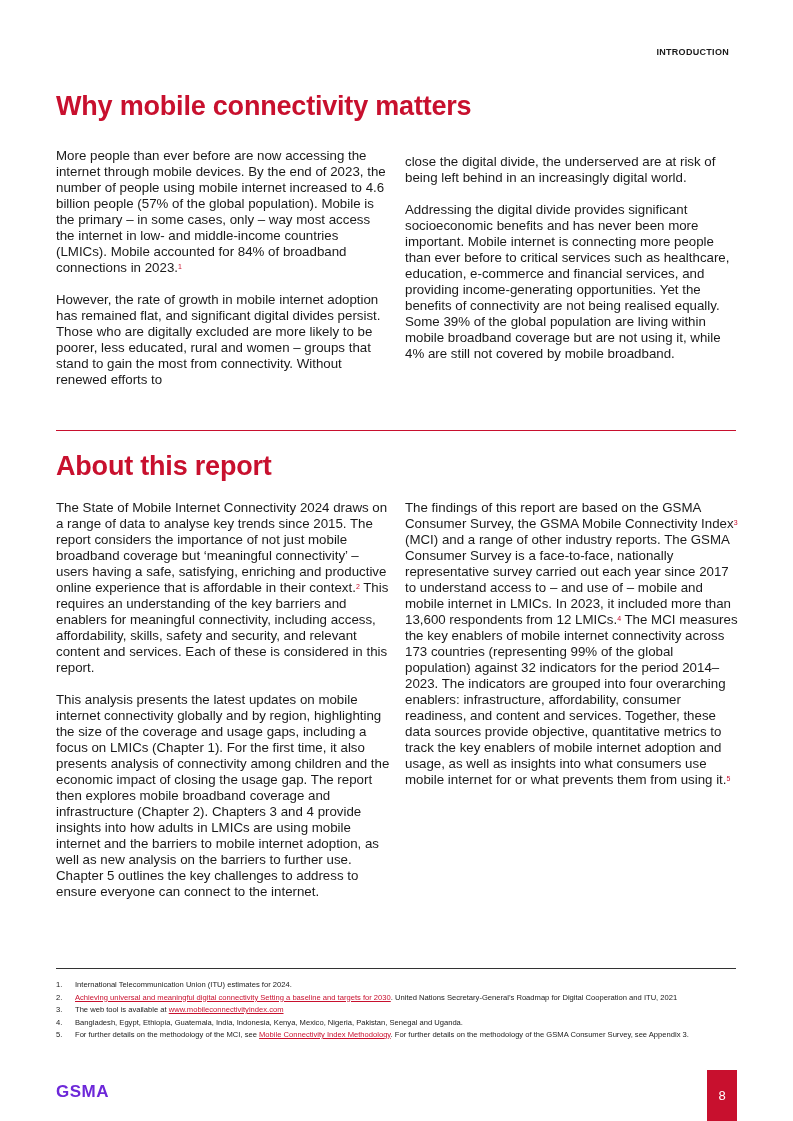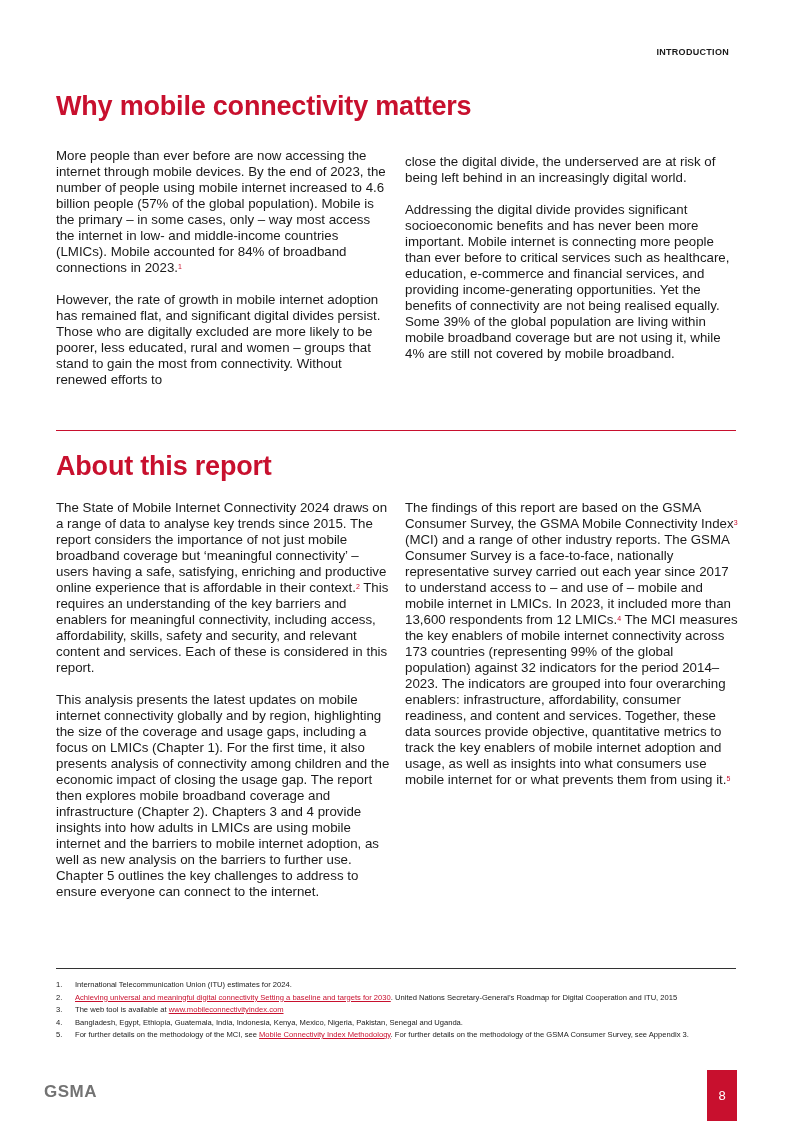--- a/index.html
+++ b/index.html
@@ -38,22 +38,22 @@
   }
   .footnotes {
     position: absolute; left: 56px; top: 980px; width: 680px;
     font-size: 7.6px; line-height: 9px; color: #1a1a1a;
   }
   .fn-row { display: flex; margin-bottom: 3.5px; }
   .fn-num { width: 19px; flex: none; }
   .fn-text { flex: 1; }
   .fn-link { color: #c8102e; text-decoration: underline; }
   .logo {
-    position: absolute; left: 44px; top: 1082px;
-    font-size: 17px; font-weight: bold; letter-spacing: 0.5px; color: #737373;
+    position: absolute; left: 56px; top: 1082px;
+    font-size: 17px; font-weight: bold; letter-spacing: 0.5px; color: #6d28d9;
   }
   .page-box {
     position: absolute; left: 707px; top: 1070px; width: 30px; height: 51px;
     background: #c8102e; color: #fff; font-size: 13px;
     display: flex; align-items: center; justify-content: center;
   }
   .watermark {
     position: absolute; left: 6px; top: 1097px; font-size: 11px; color: #cfcfcf;
     letter-spacing: 1px;
     margin-top: 37px;
@@ -91,21 +91,21 @@
 
 <div class="rule-dark"></div>
 
 <div class="footnotes">
   <div class="fn-row">
     <span class="fn-num">1.</span>
     <span class="fn-text">International Telecommunication Union (ITU) estimates for 2024.</span>
   </div>
   <div class="fn-row">
     <span class="fn-num">2.</span>
-    <span class="fn-text"><span class="fn-link">Achieving universal and meaningful digital connectivity Setting a baseline and targets for 2030</span><span>. United Nations Secretary-General’s Roadmap for Digital Cooperation and ITU, 2015</span></span>
+    <span class="fn-text"><span class="fn-link">Achieving universal and meaningful digital connectivity Setting a baseline and targets for 2030</span><span>. United Nations Secretary-General’s Roadmap for Digital Cooperation and ITU, 2021</span></span>
   </div>
   <div class="fn-row">
     <span class="fn-num">3.</span>
     <span class="fn-text"><span>The web tool is available at </span><span class="fn-link">www.mobileconnectivityindex.com</span></span>
   </div>
   <div class="fn-row">
     <span class="fn-num">4.</span>
     <span class="fn-text">Bangladesh, Egypt, Ethiopia, Guatemala, India, Indonesia, Kenya, Mexico, Nigeria, Pakistan, Senegal and Uganda.</span>
   </div>
   <div class="fn-row">

